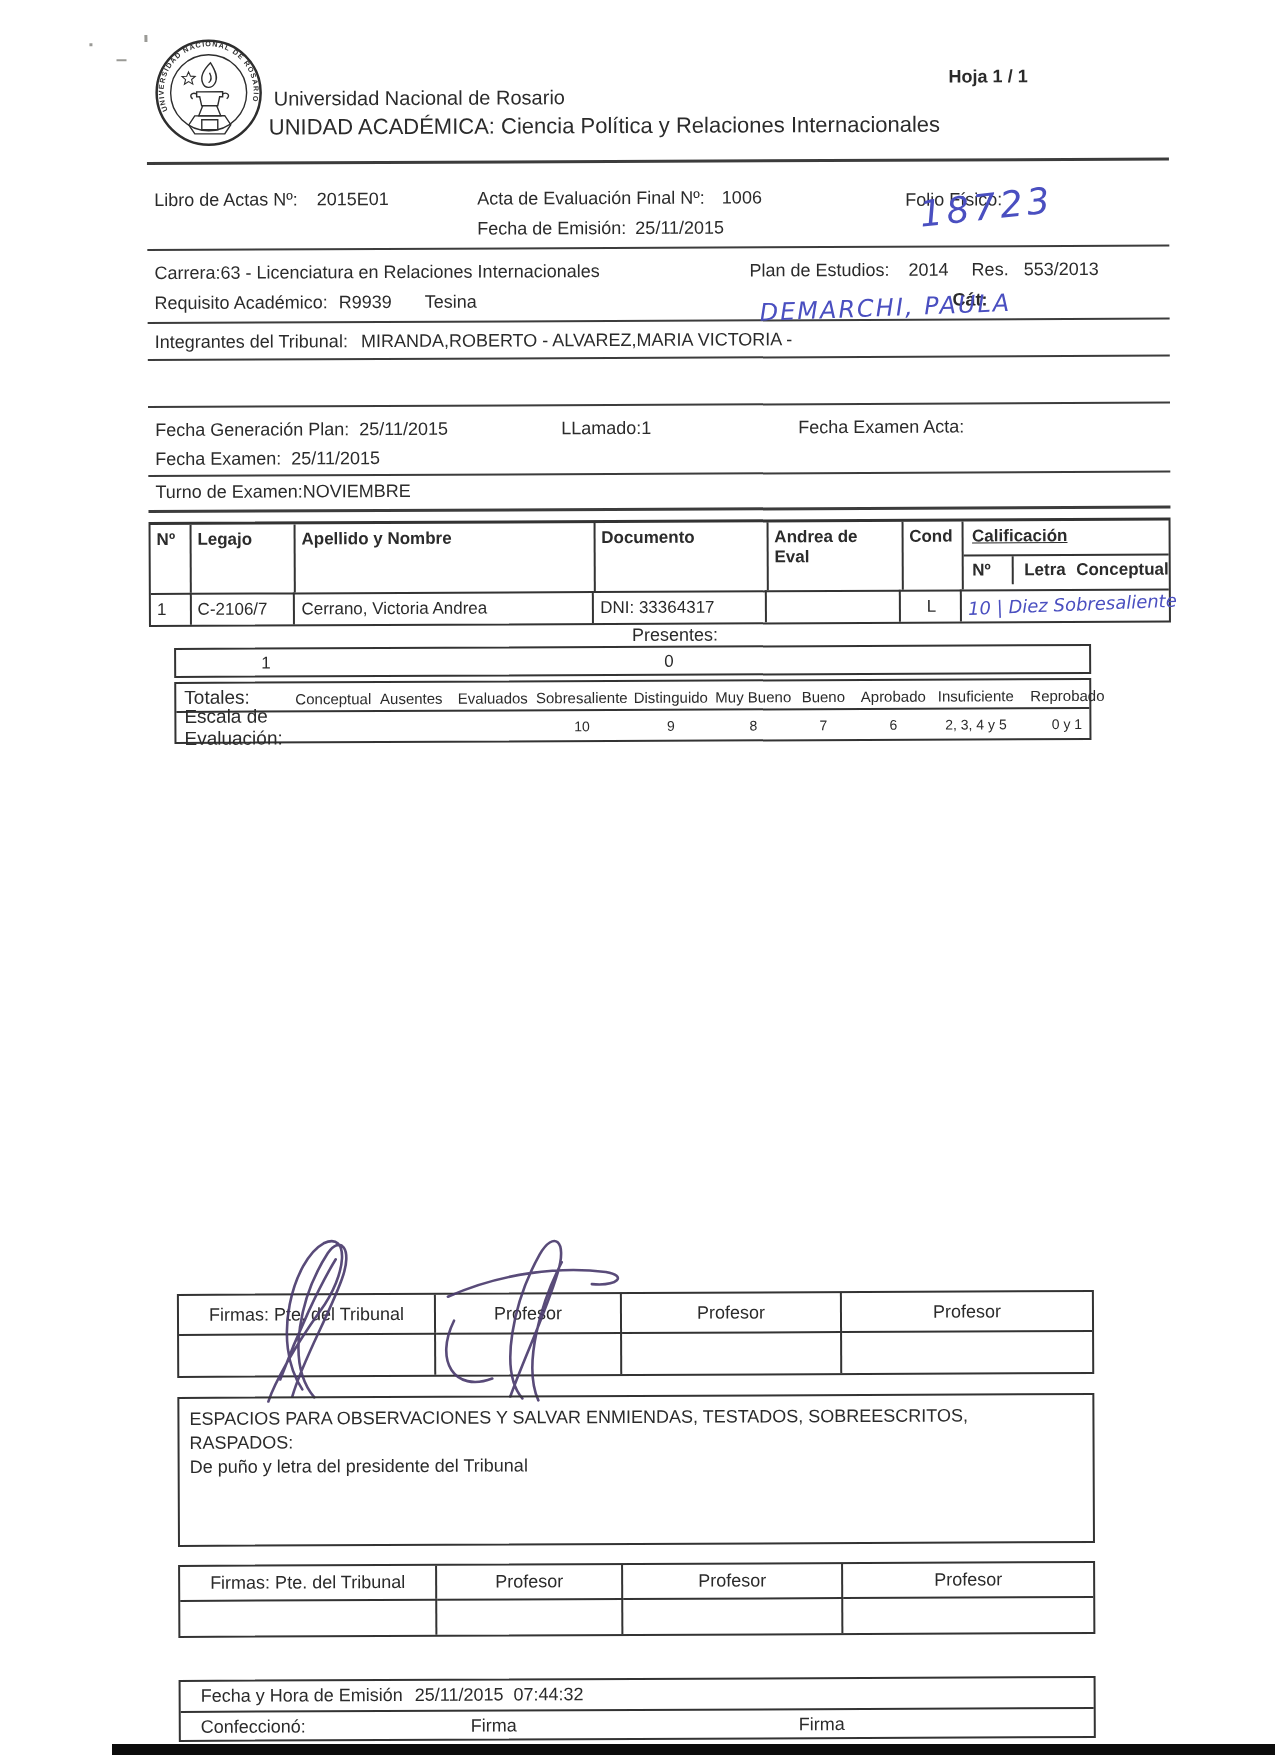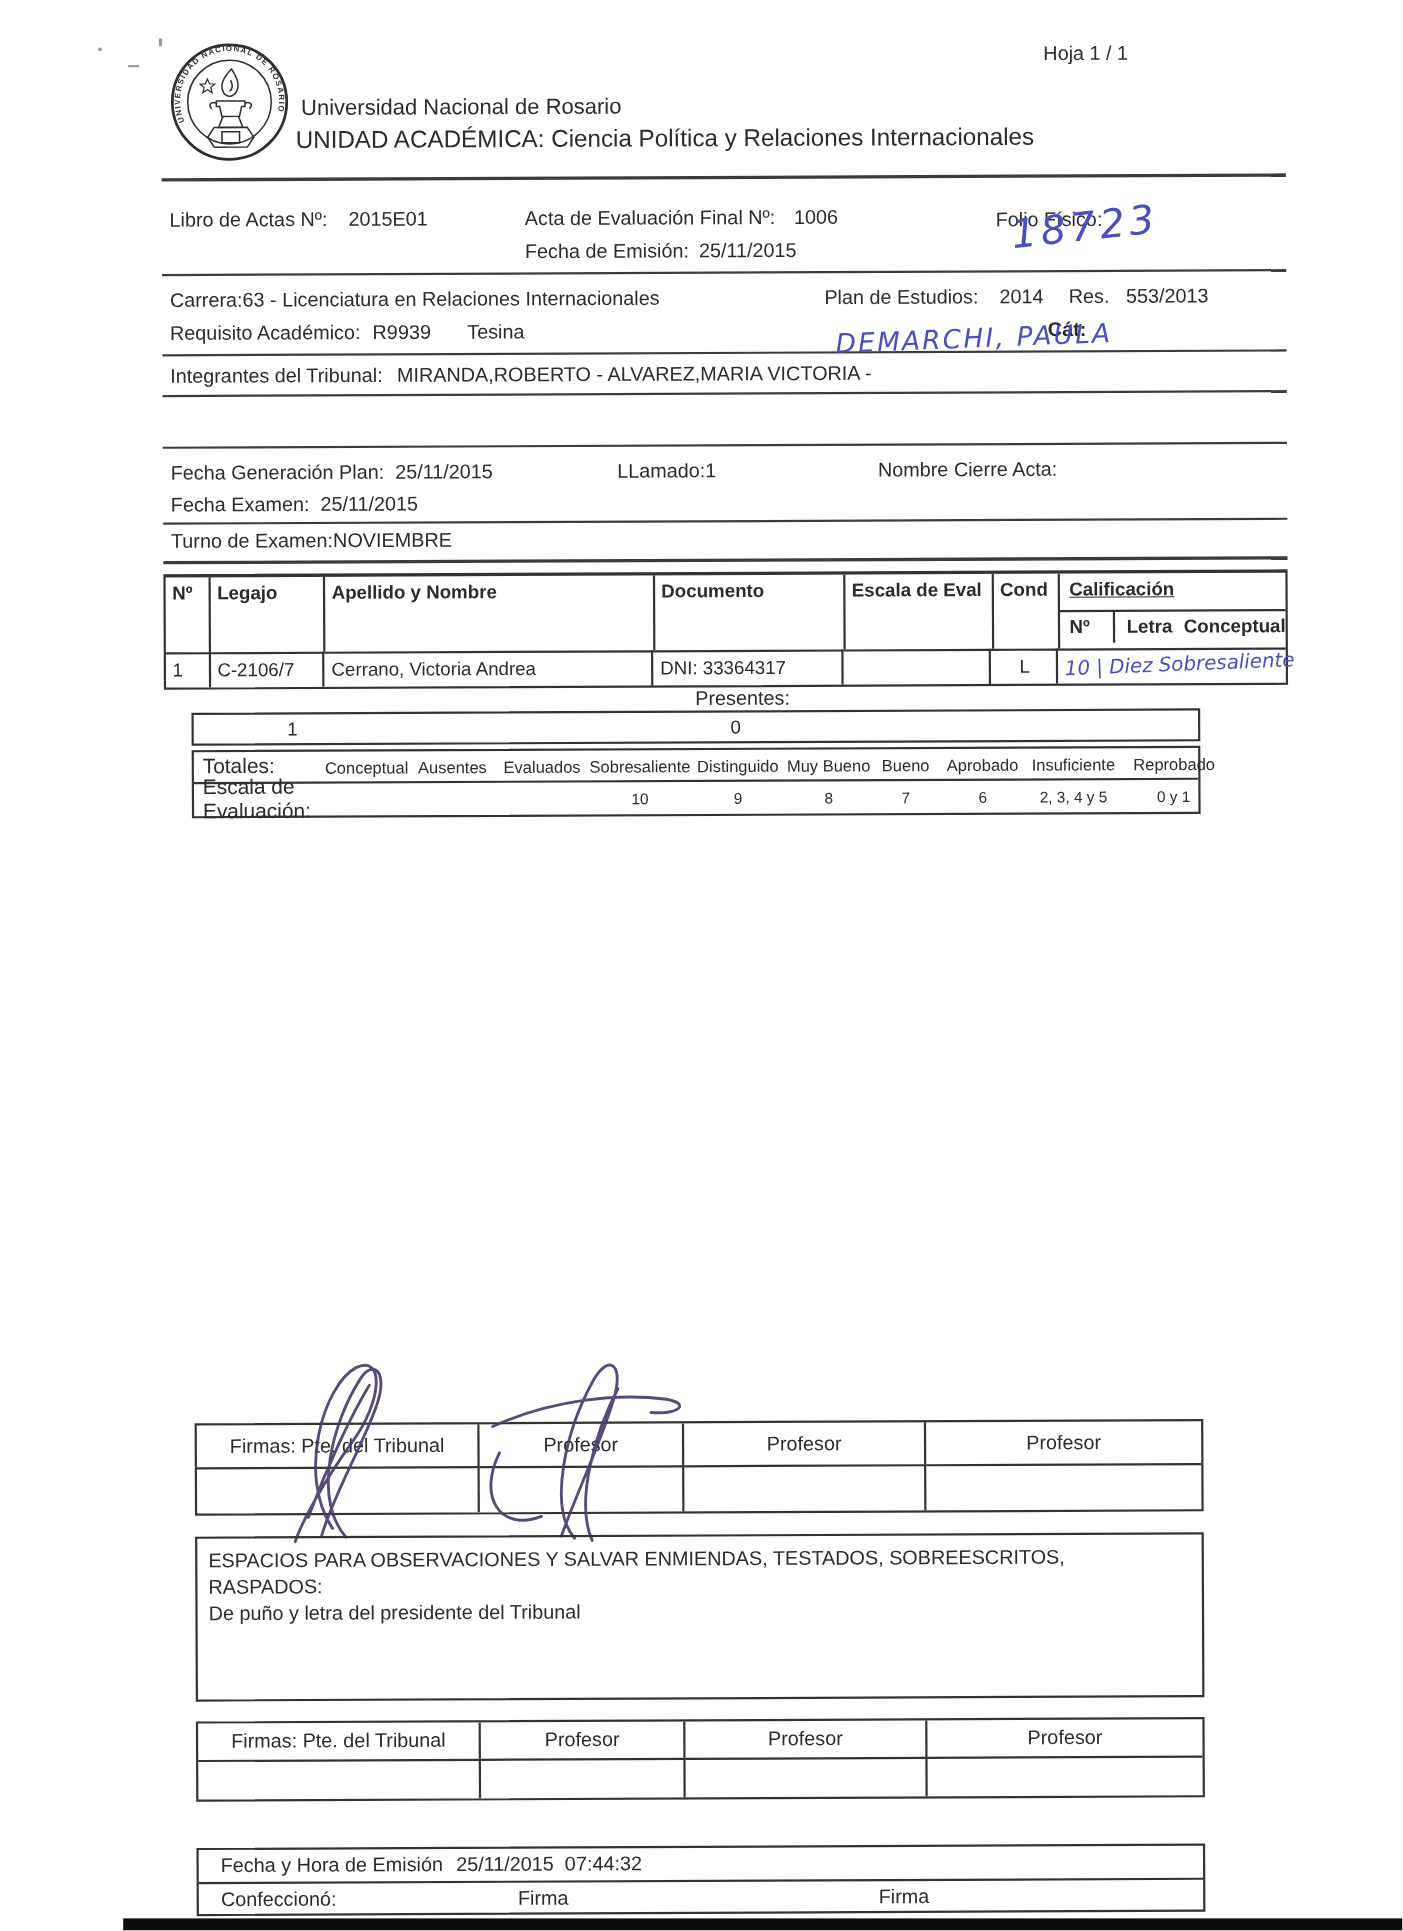--- a/index.html
+++ b/index.html
@@ -53,21 +53,21 @@
 </style>
 </head>
 <body>
 
 <div class="scan">
 
   <div class="speck" style="left:148px;top:33px;width:3px;height:7px;"></div>
   <div class="speck" style="left:120px;top:57px;width:10px;height:2px;"></div>
   <div class="speck" style="left:93px;top:41px;width:3px;height:3px;"></div>
 
-  <div class="abs lbl" style="left:952px;top:40px;">Hoja 1 / 1</div>
+  <div class="abs lbl" style="left:952px;top:68px;font-weight:bold;">Hoja 1 / 1</div>
 
   <svg class="abs" style="left:156px;top:34px;" width="112" height="114" viewBox="0 0 112 114">
     <circle cx="56" cy="57" r="52" fill="none" stroke="#2e2e2e" stroke-width="2.5"></circle>
     <circle cx="56" cy="57" r="38" fill="none" stroke="#2e2e2e" stroke-width="1.4"></circle>
     <defs>
       <path id="sealArc" d="M 17 78 A 45 45 0 1 1 95 78"></path>
     </defs>
     <text font-size="7.2" font-weight="bold" fill="#2e2e2e" letter-spacing="1.1" font-family="Liberation Sans, sans-serif">
       <textPath href="#sealArc" startOffset="4">UNIVERSIDAD NACIONAL DE ROSARIO</textPath>
     </text>
@@ -133,41 +133,41 @@
   <div class="rule" style="top:357px;"></div>
   <div class="rule" style="top:404px;"></div>
 
   <div class="abs lbl" style="left:157px;top:418px;">
     <span>Fecha Generación Plan:</span>
     <span style="margin-left:5px;">25/11/2015</span>
   </div>
   <div class="abs lbl" style="left:563px;top:418px;">
     <span>LLamado:</span><span>1</span>
   </div>
-  <div class="abs lbl" style="left:800px;top:418px;">Nombre Cierre Acta:</div>
+  <div class="abs lbl" style="left:800px;top:418px;">Fecha Examen Acta:</div>
   <div class="abs lbl" style="left:157px;top:447px;">
     <span>Fecha Examen:</span>
     <span style="margin-left:5px;">25/11/2015</span>
   </div>
 
   <div class="rule" style="top:473px;"></div>
 
   <div class="abs lbl" style="left:157px;top:480px;">
     <span>Turno de Examen:</span><span>NOVIEMBRE</span>
   </div>
 
   <div class="rule" style="top:508px;height:3px;"></div>
 
   <div class="tbl">
     <div class="trow">
       <div class="cell th c0 hdr-h">Nº</div>
       <div class="cell th c1 hdr-h">Legajo</div>
       <div class="cell th c2 hdr-h">Apellido y Nombre</div>
       <div class="cell th c3 hdr-h">Documento</div>
-      <div class="cell th c4 hdr-h">Escala de Eval</div>
+      <div class="cell th c4 hdr-h">Andrea de Eval</div>
       <div class="cell th c5 hdr-h">Cond</div>
       <div class="cell c6 hdr-h">
         <div class="cal-label th">Calificación</div>
         <div class="cal-sub">
           <div class="sc th" style="width:50px;border-right:2px solid #333;padding-left:8px;">Nº</div>
           <div class="sc th" style="width:62px;padding-left:10px;">Letra</div>
           <div class="sc th" style="flex:1;">Conceptual</div>
         </div>
       </div>
     </div>

